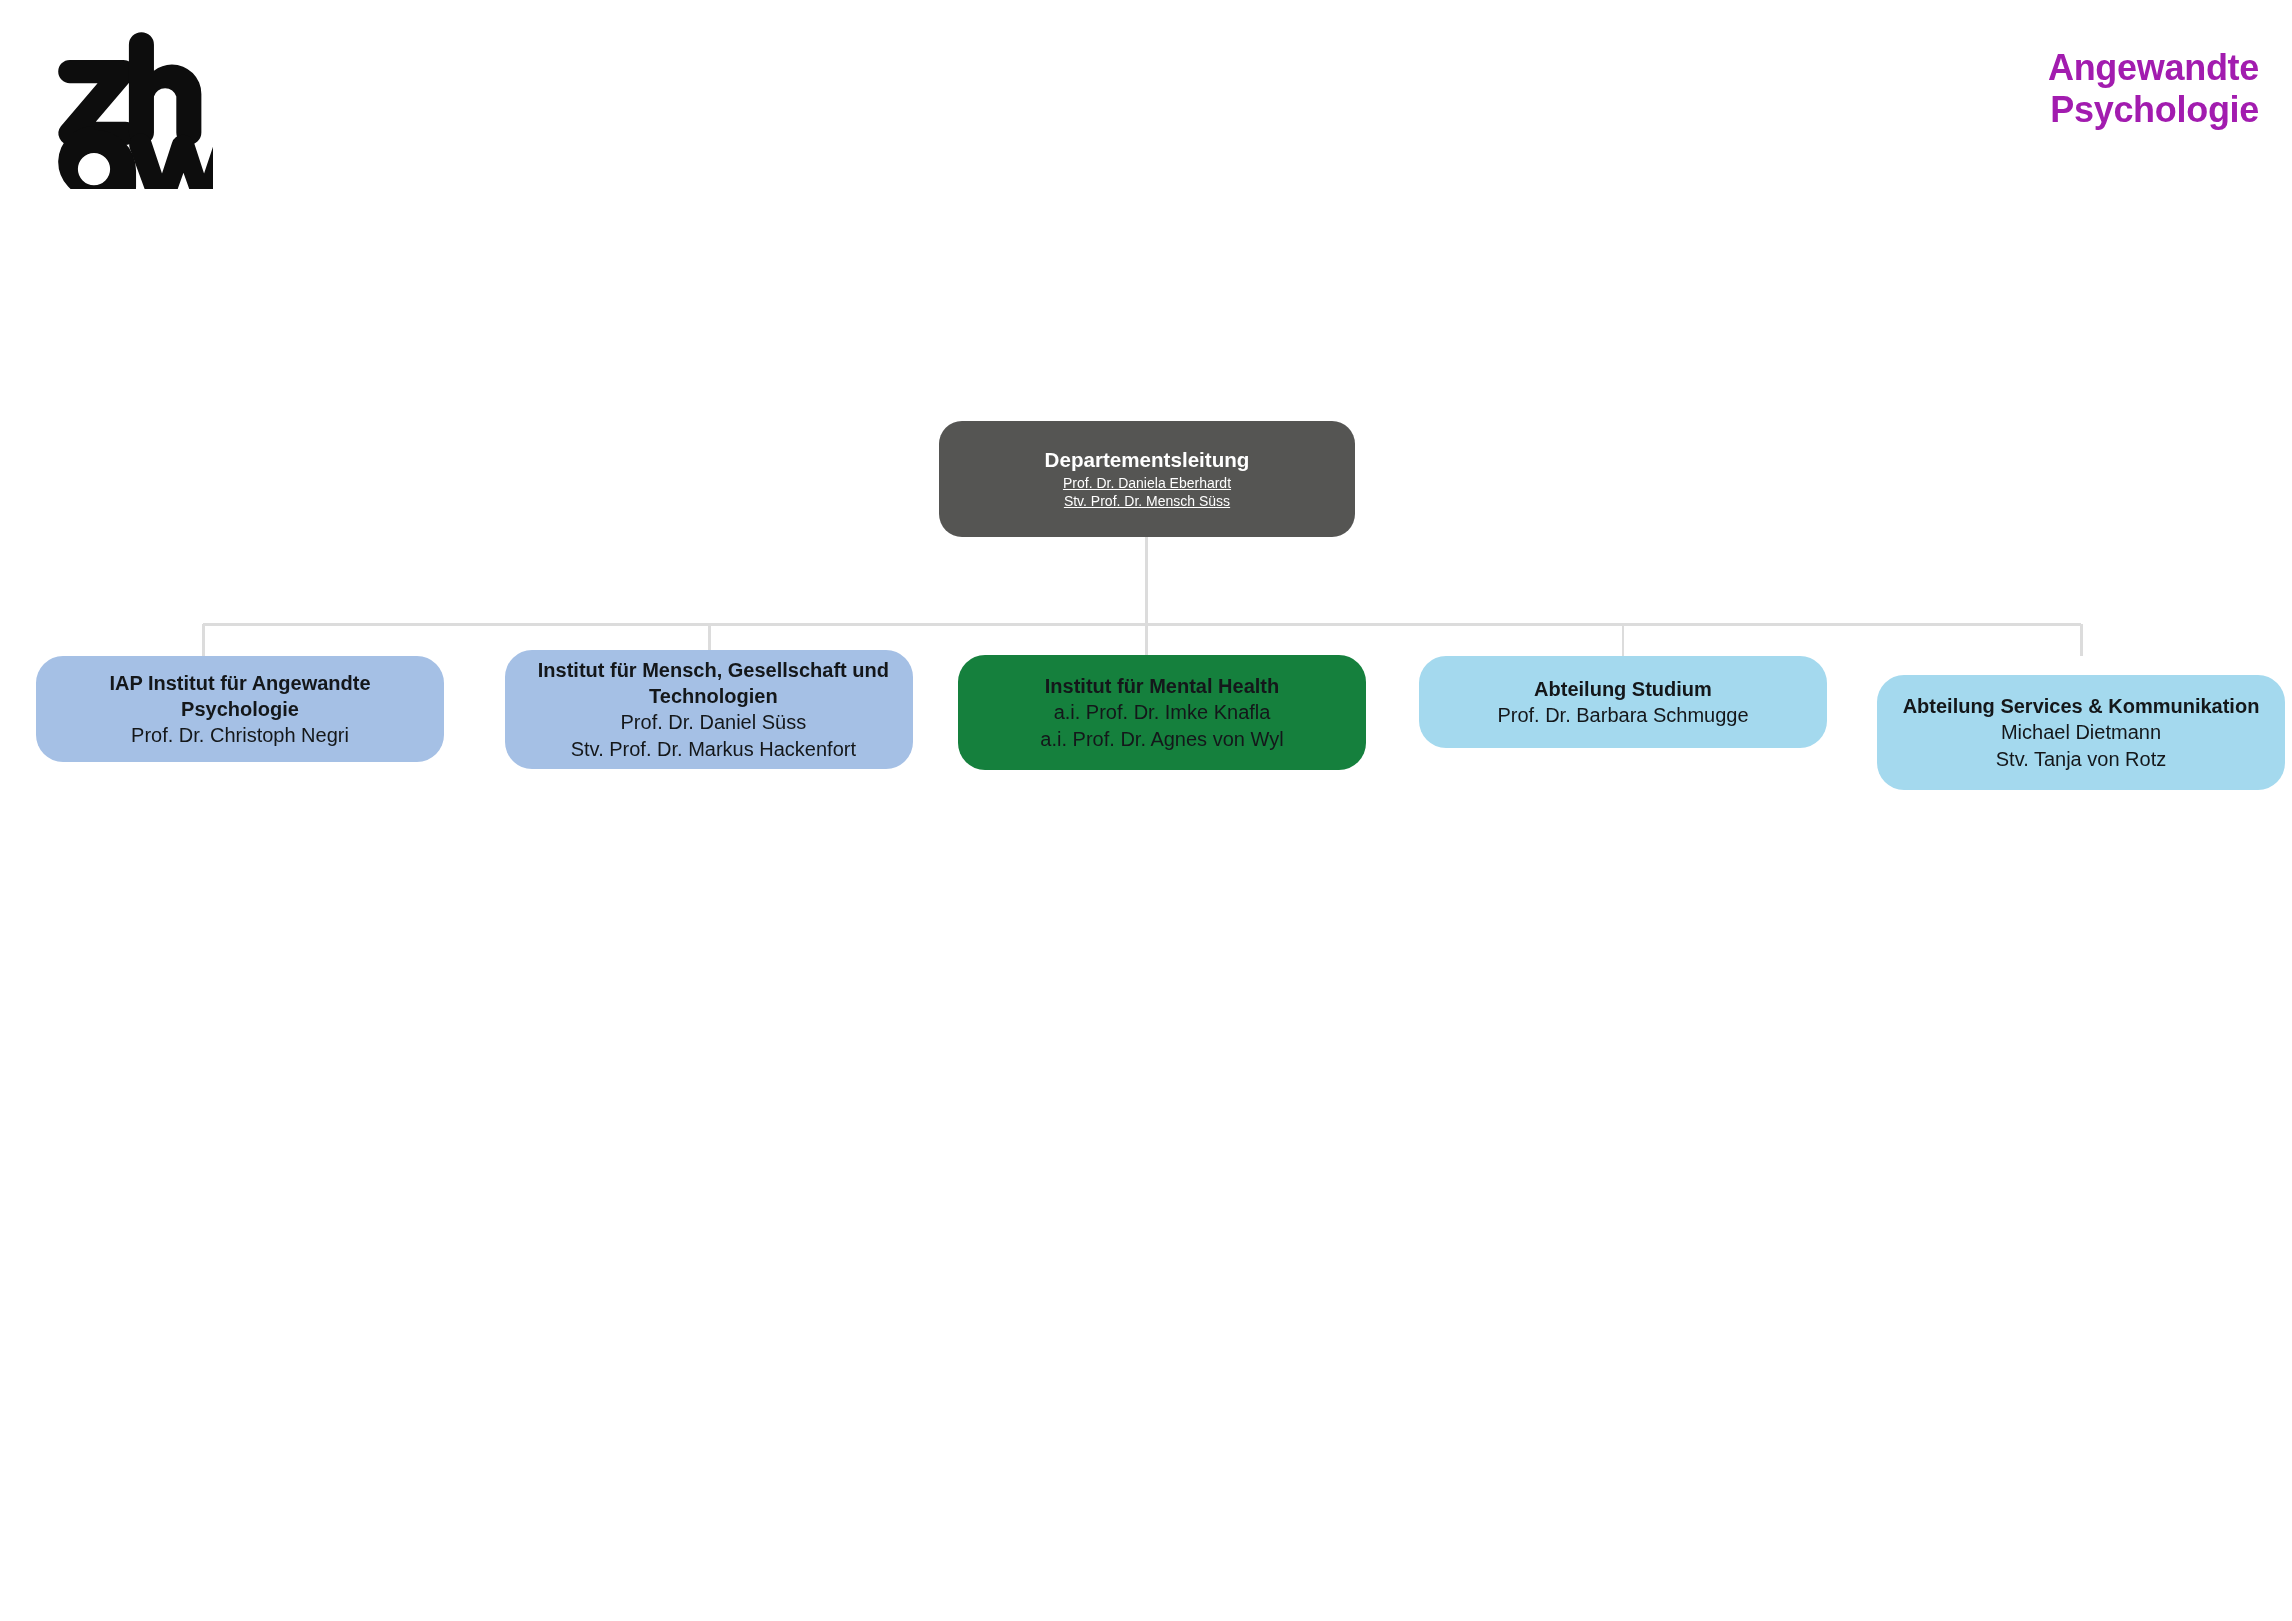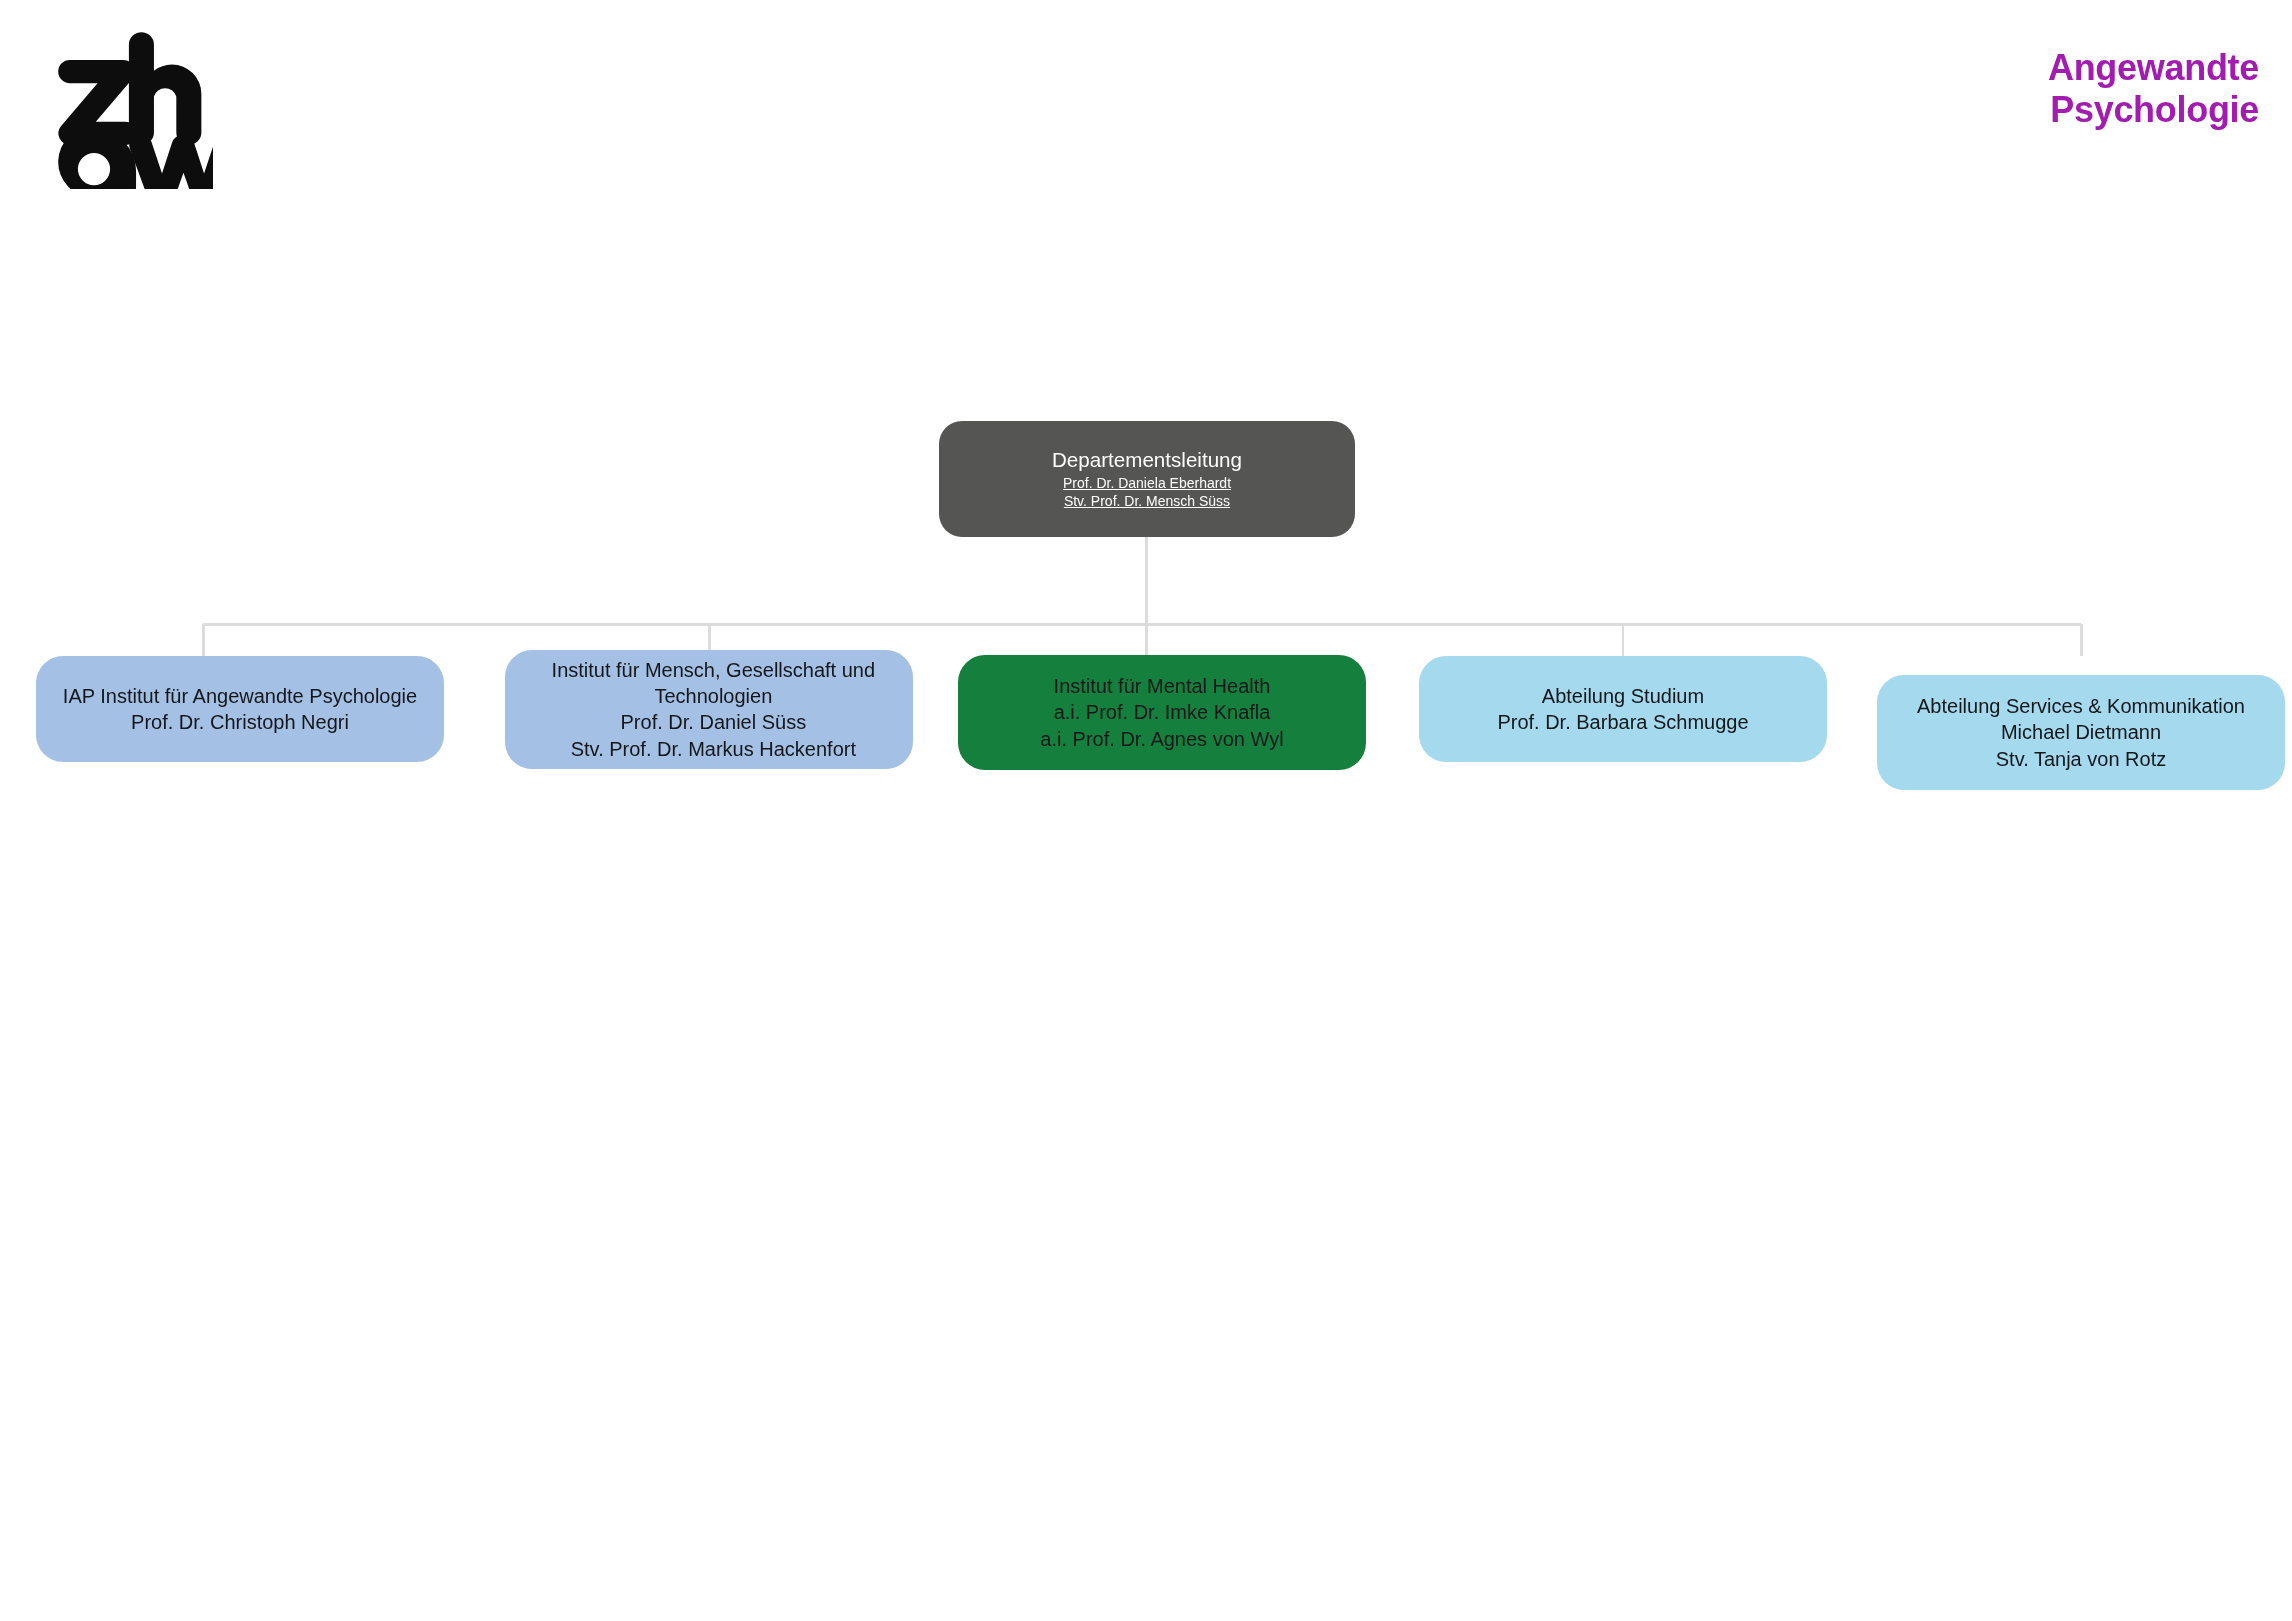--- a/index.html
+++ b/index.html
@@ -58,21 +58,21 @@
     border-radius: 27px;
     display: flex;
     flex-direction: column;
     align-items: center;
     justify-content: center;
     text-align: center;
     padding: 9px 14.3px;
   }
 
   .node .node-title {
-    font-weight: normal;
+    font-weight: bold;
     line-height: 1.30;
   }
   .node .node-person {
     font-weight: normal;
     line-height: 1.32;
   }
 
   
   .node-root {
     left: 939px;
@@ -89,21 +89,21 @@
   
   .node-child {
     color: #14171a;
   }
   .node-child .node-title { font-size: 20px; }
   .node-child .node-person { font-size: 20px; }
 
   .c1 { left: 36px;   top: 656px; width: 408px; height: 106px; background: #a5c0e5; justify-content: center; }
   .c2 { left: 505px;  top: 650px; width: 408px; height: 119px; background: #a5c0e5; padding-left: 23px; }
   .c3 { left: 958px; top: 655px; width: 408px; height: 115px; background: #15803d; }
-  .c4 { left: 1419px; top: 656px; width: 408px; height: 106px; background: #a4d9ee; }
+  .c4 { left: 1419px; top: 656px; width: 408px; height: 92px; background: #a4d9ee; }
   .c5 { left: 1877px; top: 655px; width: 408px; height: 115px; background: #a4d9ee; margin-top: 20px; }
 </style>
 </head>
 <body>
 
 <div id="page">
 
   <div class="zhaw-logo">
     <svg viewBox="0 0 190 185" xmlns="http://www.w3.org/2000/svg" aria-label="ZHAW">
       <g fill="#0d0d0d">

